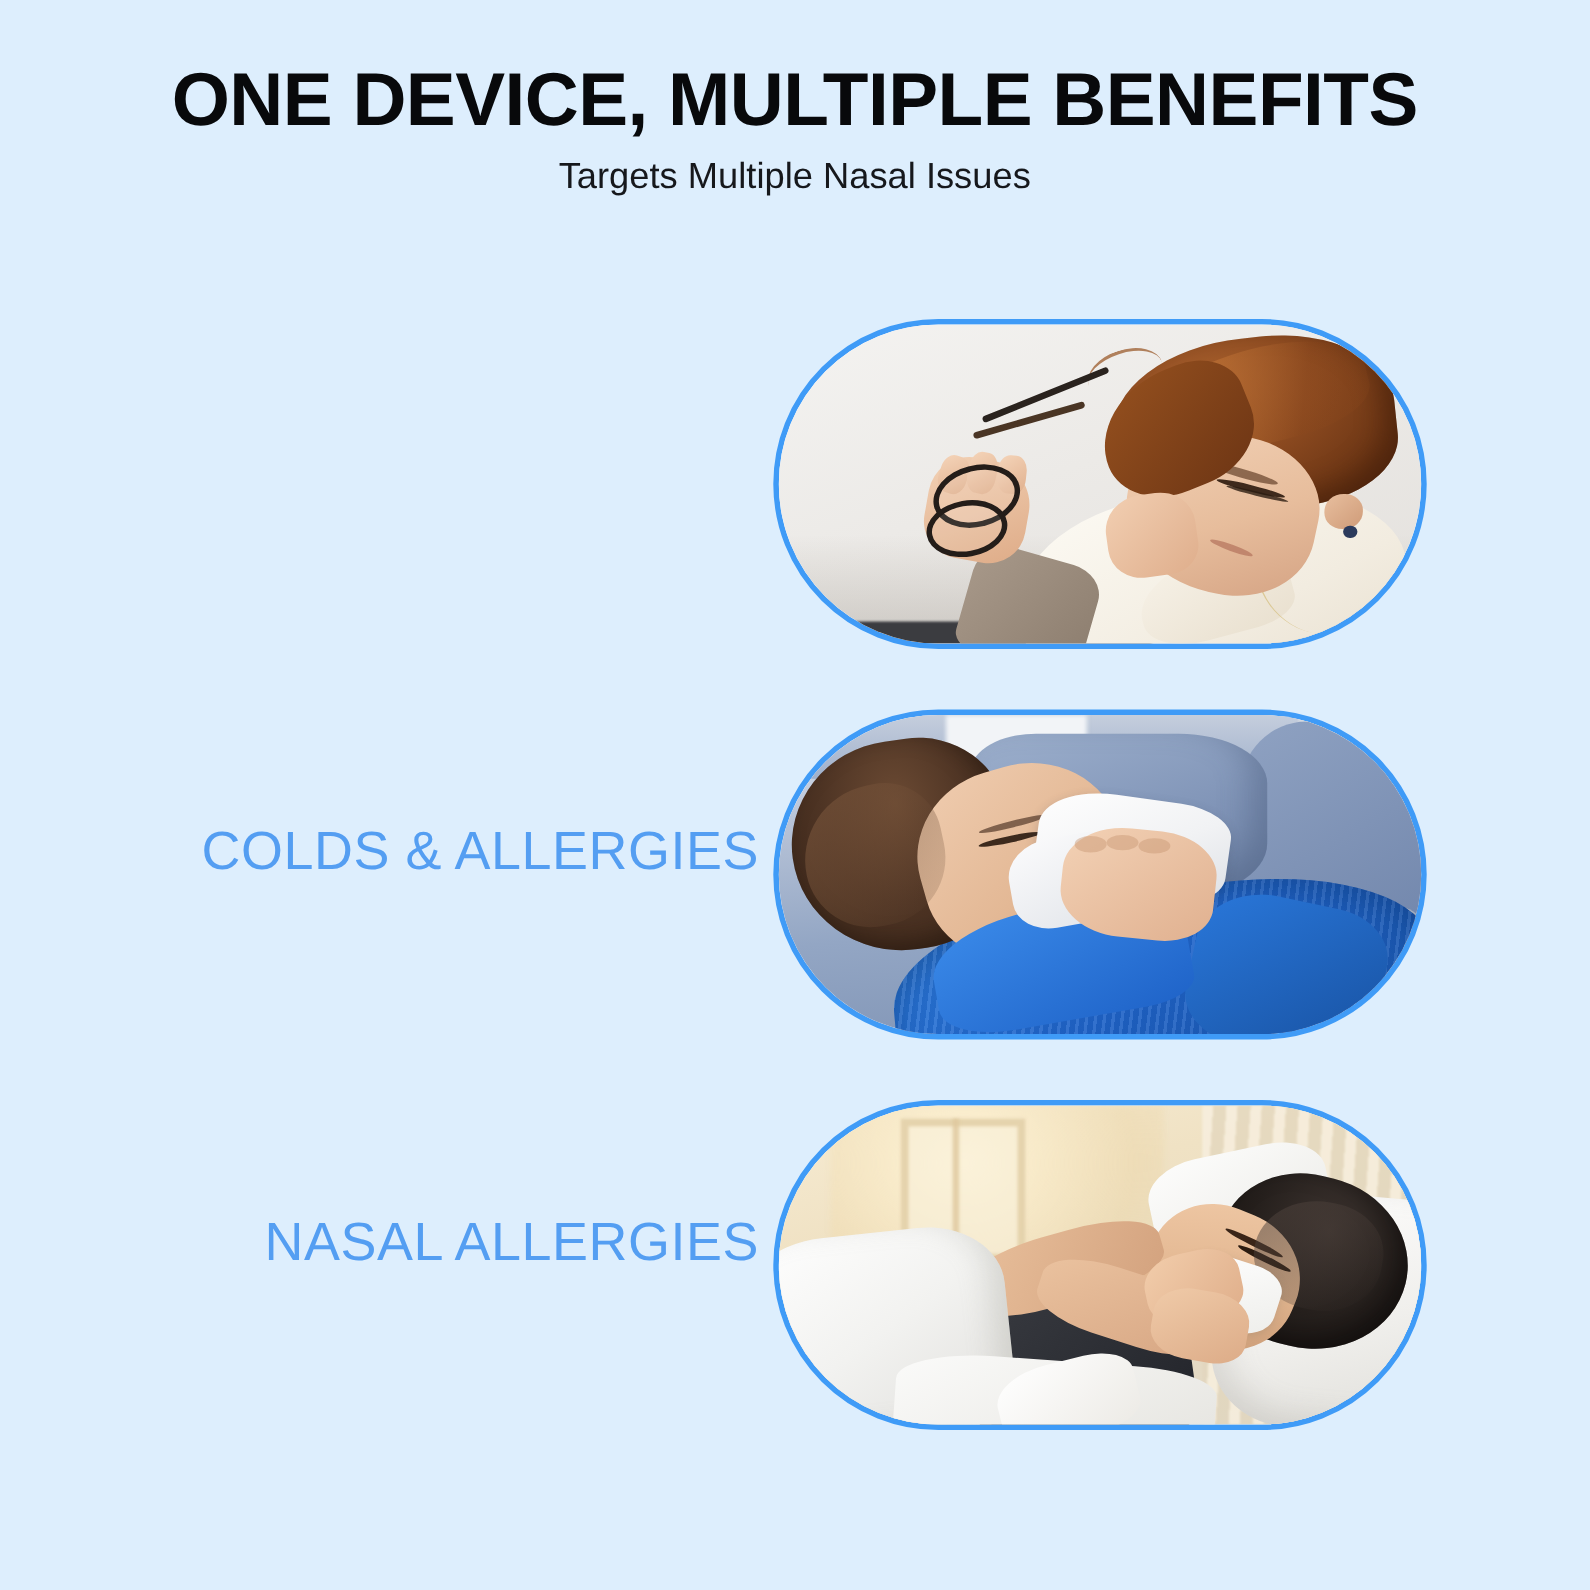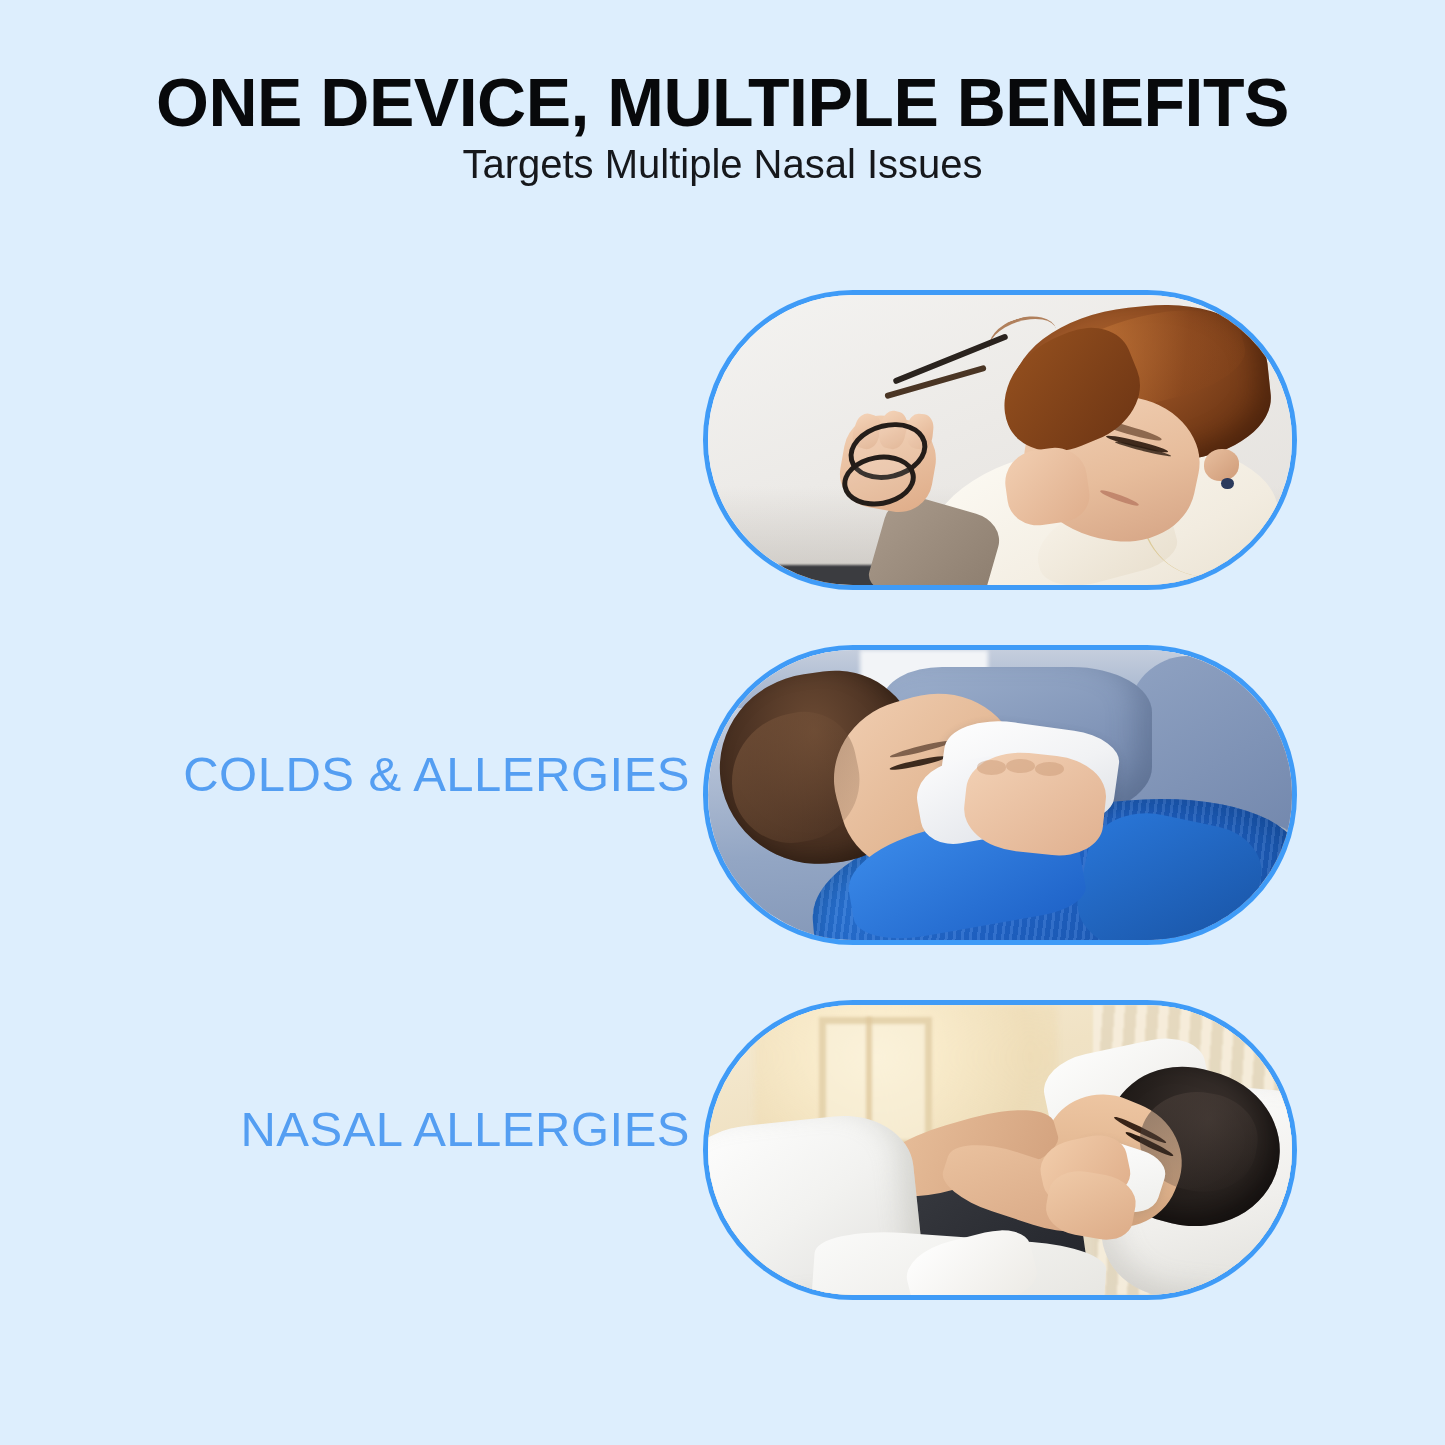--- a/index.html
+++ b/index.html
@@ -27,41 +27,41 @@
     position: absolute;
     top: 0;
     left: 0;
     width: 1445px;
     text-align: center;
   }
   .poster-title {
     margin: 0;
     padding: 0;
     position: absolute;
-    top: 68px;
+    top: 57px;
     left: 0;
     width: 1445px;
     font-family: "Liberation Sans", sans-serif;
     font-size: 68px;
     font-weight: 700;
     letter-spacing: -0.5px;
     color: #08090b;
     line-height: 1.0;
     white-space: nowrap;
     transform: scaleX(1.0);
   }
   .poster-subtitle {
     margin: 0;
     padding: 0;
     position: absolute;
     top: 142px;
     left: 0;
     width: 1445px;
     font-family: "Liberation Sans", sans-serif;
-    font-size: 40px;
+    font-size: 33px;
     font-weight: 400;
     color: #16181c;
     line-height: 1.1;
     white-space: nowrap;
   }
 
   
   .benefit-row {
     position: absolute;
     left: 0;

